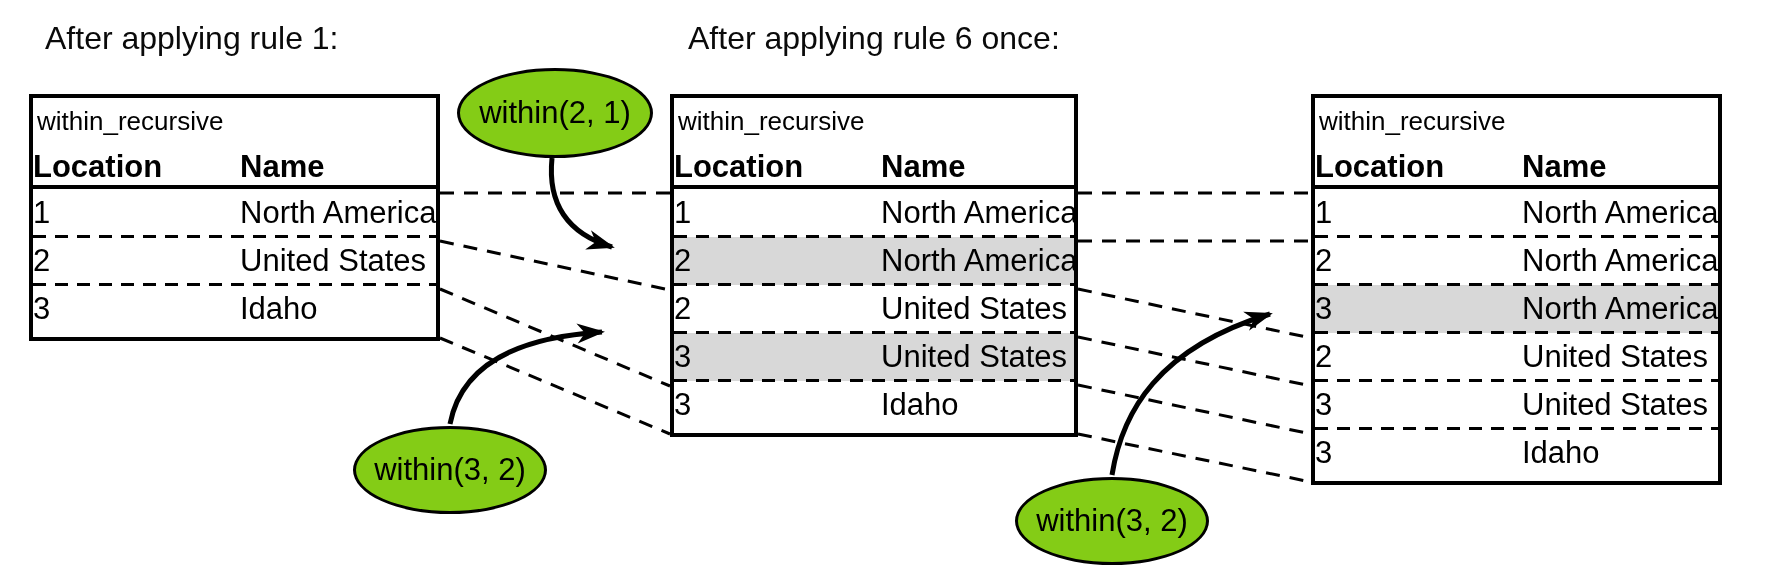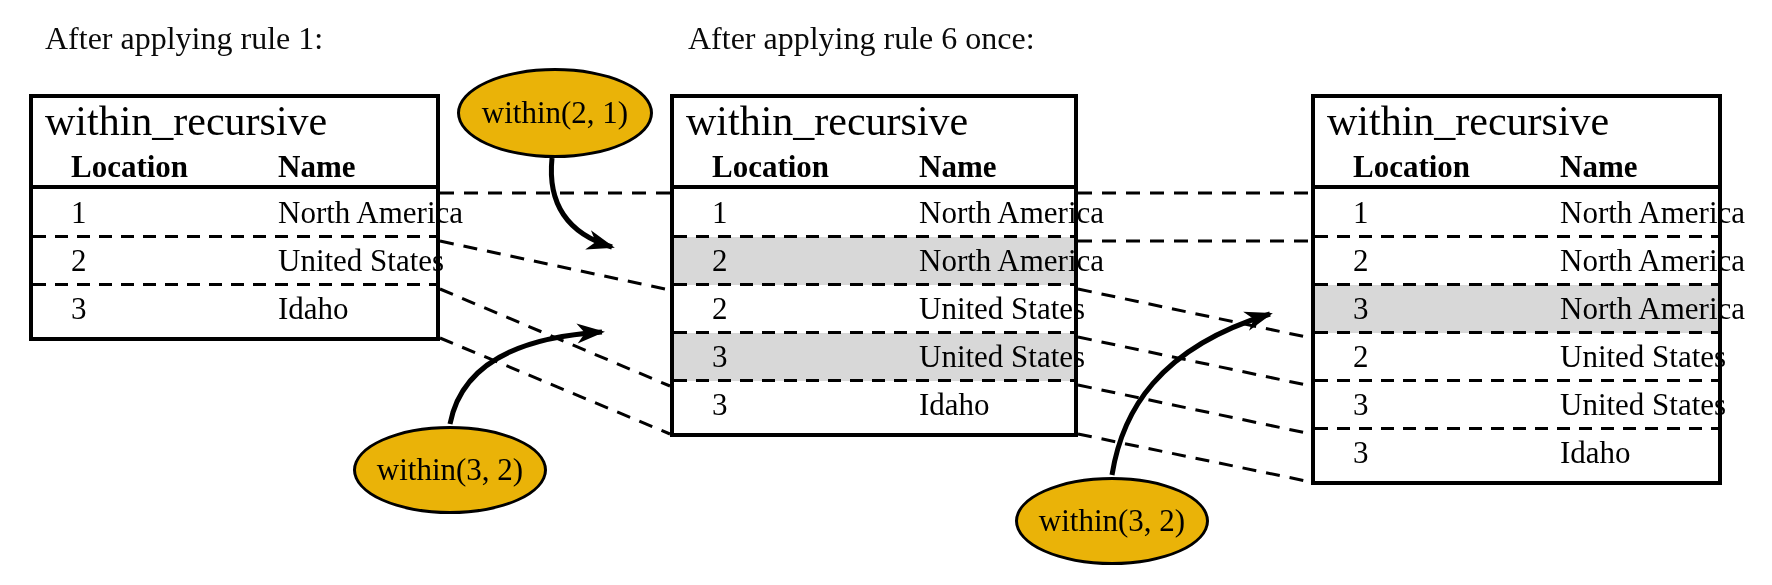--- a/index.html
+++ b/index.html
@@ -1,45 +1,45 @@
 <!DOCTYPE html>
 <html><head>
 <meta charset="utf-8">
 <style>
   html,body { margin:0; padding:0; background:#ffffff; }
   #canvas {
     position:relative; width:1772px; height:585px; background:#ffffff;
-    font-family:Liberation Serif, serif; color:#000;
+    font-family:Liberation Sans, sans-serif; color:#000;
     overflow:hidden;
   }
   .panel-title {
     position:absolute; top:21px; font-size:32px; line-height:34px;
     color:#0a0a0a; white-space:nowrap;
   }
   .tbl {
     position:absolute; top:94px; box-sizing:border-box;
     border:4px solid #000; background:#fff;
   }
   .tbl-head { height:91px; border-bottom:4px solid #000; box-sizing:border-box; }
-  .tbl-name-row { height:46px; display:flex; align-items:center; padding-left:12px;
-    font-size:42px; }
+  .tbl-name-row { height:46px; display:flex; align-items:center; padding-left:4px;
+    font-size:26px; }
   .tbl-col-row { height:45px; display:flex; align-items:center; font-weight:bold;
     font-size:31px; }
   .row { position:relative; height:48px; display:flex; align-items:center;
     font-size:31px; }
-  .c1 { width:167px; padding-left:14px; flex:none;margin-left:24px; }
+  .c1 { width:167px; flex:none; }
   .c2 { flex:1; white-space:nowrap;margin-left:40px; }
   .row + .row::before {
     content:""; position:absolute; top:-2px; left:0; right:0; height:3px;
     background:repeating-linear-gradient(90deg,#000 0 13px, transparent 13px 22px);
   }
   .hl { background:#d8d8d8; }
   .ellipse {
     position:absolute; box-sizing:border-box; border:3px solid #000;
-    border-radius:50%; background:#eab308; display:flex; align-items:center;
+    border-radius:50%; background:#84cc16; display:flex; align-items:center;
     justify-content:center; font-size:31px; white-space:nowrap;
   }
   #overlay { position:absolute; left:0; top:0; width:1772px; height:585px;
     pointer-events:none; }
 </style>
 </head>
 <body>
 
 <div id="canvas">
 

